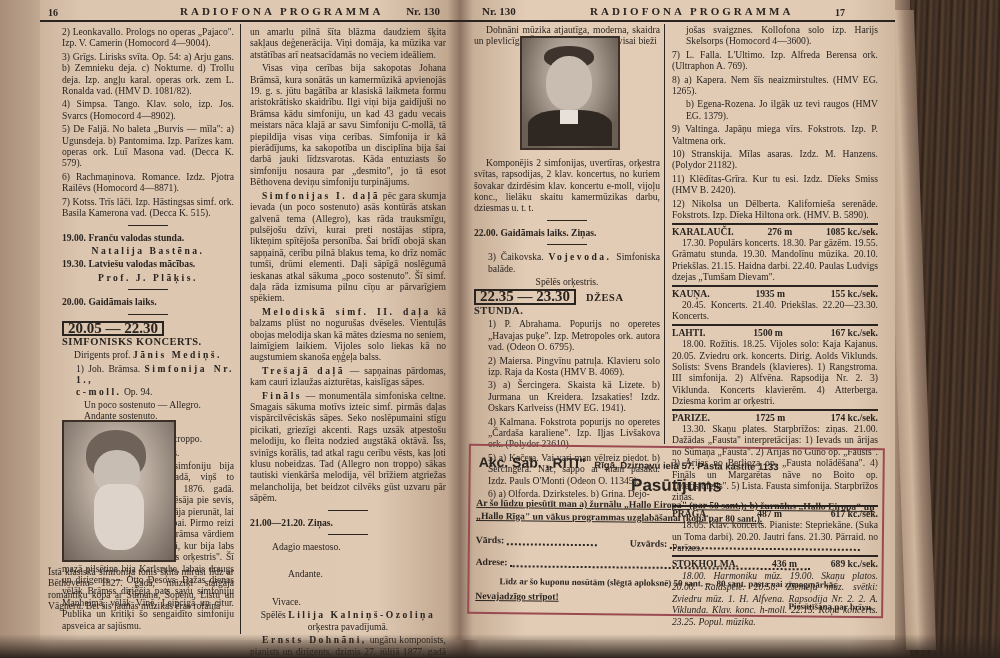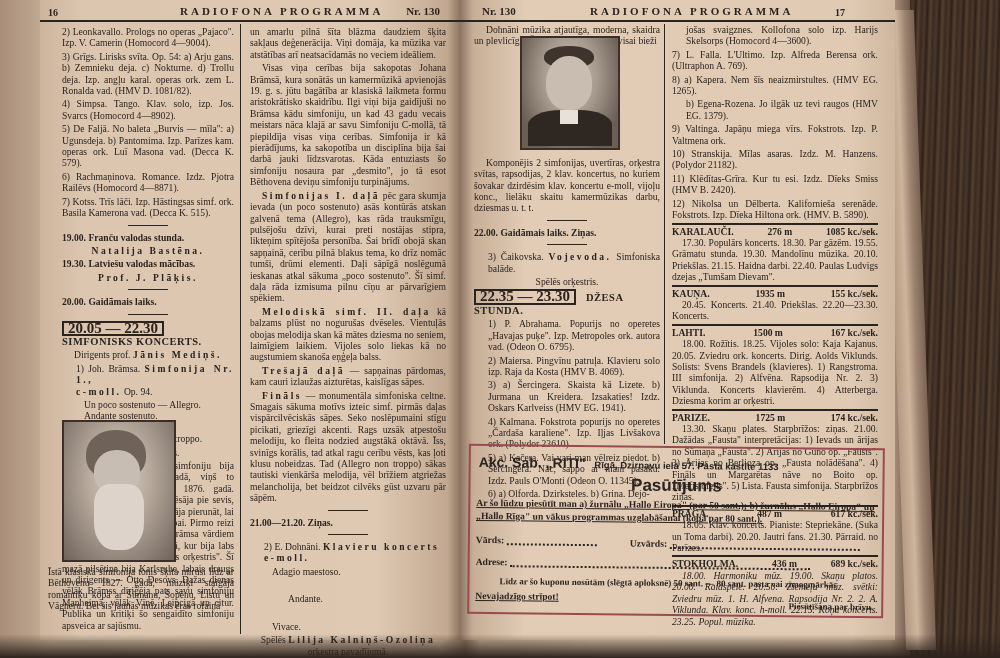--- a/index.html
+++ b/index.html
@@ -98,21 +98,20 @@
   <div class="col" style="left:210px;top:26px;width:196px;">
     <p>un amarlu pilnā šīta blāzma daudziem šķita sakļaus deģenerācija. Viņi domāja, ka mūzika var atstātības arī neatsacīdamās no veciem ideāliem.</p>
     <p style="text-indent:12px;">Visas viņa cerības bija sakopotas Johana Brāmsā, kura sonātās un kamermūzikā apvienojās 19. g. s. jūtu bagātība ar klasiskā laikmeta formu aristokrātisko skaidrību. Ilgi viņi bija gaidījuši no Brāmsa kādu simfoniju, un kad 43 gadu vecais meistars nāca klajā ar savu Simfoniju C-mollā, tā piepildīja visas viņa cerības. Simfonija ir kā pierādījums, ka sakopotība un disciplīna bija šai darbā jauki līdzsvarotas. Kāda entuziasts šo simfoniju nosaura par „desmito", jo tā esot Bēthovena deviņu simfoniju turpinājums.</p>
     <p style="text-indent:12px;"><span class="spaced">Simfonijas I. daļā</span> <span>pēc gara skumja ievada (un poco sostenuto) asās kontūrās atskan galvenā tema (Allegro), kas rāda trauksmīgu, pulsējošu dzīvi, kurai preti nostājas stipra, likteņim spītējoša personība. Šai brīdī obojā skan sapņainā, cerību pilnā blakus tema, ko drīz nomāc tumši, drūmi elementi. Daļi sāpīgā noslēgumā ieskanas atkal sākuma „poco sostenuto". Šī simf. daļa rāda izmisuma pilnu cīņu ar pārvarīgiem spēkiem.</span></p>
     <p style="text-indent:12px;"><span class="spaced">Melodiskā simf. II. daļa</span> <span>kā balzams plūst no nogurušas dvēseles. Vientuļās obojas melodija skan kā mātes dziesma no seniem, laimīgiem laikiem. Vijoles solo liekas kā no augstumiem skanoša eņģeļa balss.</span></p>
     <p style="text-indent:12px;"><span class="spaced">Trešajā daļā</span> <span>— sapņainas pārdomas, kam cauri izlaužas aizturētas, kaislīgas sāpes.</span></p>
     <p style="text-indent:12px;"><span class="spaced">Fināls</span> <span>— monumentāla simfoniska celtne. Smagais sākuma motīvs izteic simf. pirmās daļas vispārcilvēciskās sāpes. Seko noslēpumaini stīgu picikati, griezīgi akcenti. Rags uzsāk atpestošu melodiju, ko fleita nodzied augstākā oktāvā. Īss, svinīgs korālis, tad atkal ragu cerību vēsts, kas ļoti klusu nobeidzas. Tad (Allegro non troppo) sākas tautiski vienkārša melodija, vēl brīžiem atgriežas melancholija, bet beidzot cilvēks gūst uzvaru pār sāpēm.</span></p>
     <div class="rule"></div>
     <p><b>21.00—21.20.</b> <b>Ziņas.</b></p>
     <div class="rule"></div>
-    <p class="indent"><span>2) E. Dohnāni.</span> <span class="spaced">Klavieru koncerts</span><br><span class="spaced">e-moll.</span></p>
     <p class="indent2" style="margin:0">Adagio maestoso.</p>
     <p class="indent2" style="margin:16px">Andante.</p>
     <p class="indent2">Vivace.</p>
     <p class="center"><span class="ital">Spēlēs</span> <span class="spaced ital">Lilija Kalniņš-Ozoliņa</span><br><span class="ital">orķestra pavadījumā.</span></p>
     <p style="text-indent:12px;"><span class="spaced">Ernsts Dohnāni,</span> <span>ungāru komponists, pianists un dirigents, dzimis 27. jūlijā 1877. gadā Presburgā. Mūzik. izglītību baudījis pie sava tēva, vēlāk Budapeštas konservatorijā. 1897. g. mācās pie d'Albēra. Jau kā konservatorists komponējis lielāku skaitu kamermūzikas un klavieru darbu. 1897. gada rudenī uzsāk koncertu turnējas pa Eiropas valstīm, kur viņa koncertiem bija liela piekrišana. Tā, piem., koncerti Londonā 1898. gadā atrada tik lielu piekrišanu, ka viņš 2 mēnešos tur deva 32 koncertus. Viņš kļūst viena no izcilākām personībām Eiropas mūzikas pasaulē. No 1905.—1915. g. viņš klavieru paidagogs Berlīnes konservatorijā. No 1915. gada dzīvo Budapeštā, kur darbojas kā klav. paidagogs, konservatorijas direktors un tagad Filharmonijas orķestra dirigents. Kā orķestra dirigents 1925. un 26. gados uzstājies arī Ņujorkas simfoniskos koncertos.</span></p>
   </div>
 </div>
 
 <div class="page page-right">
   <div class="header">

